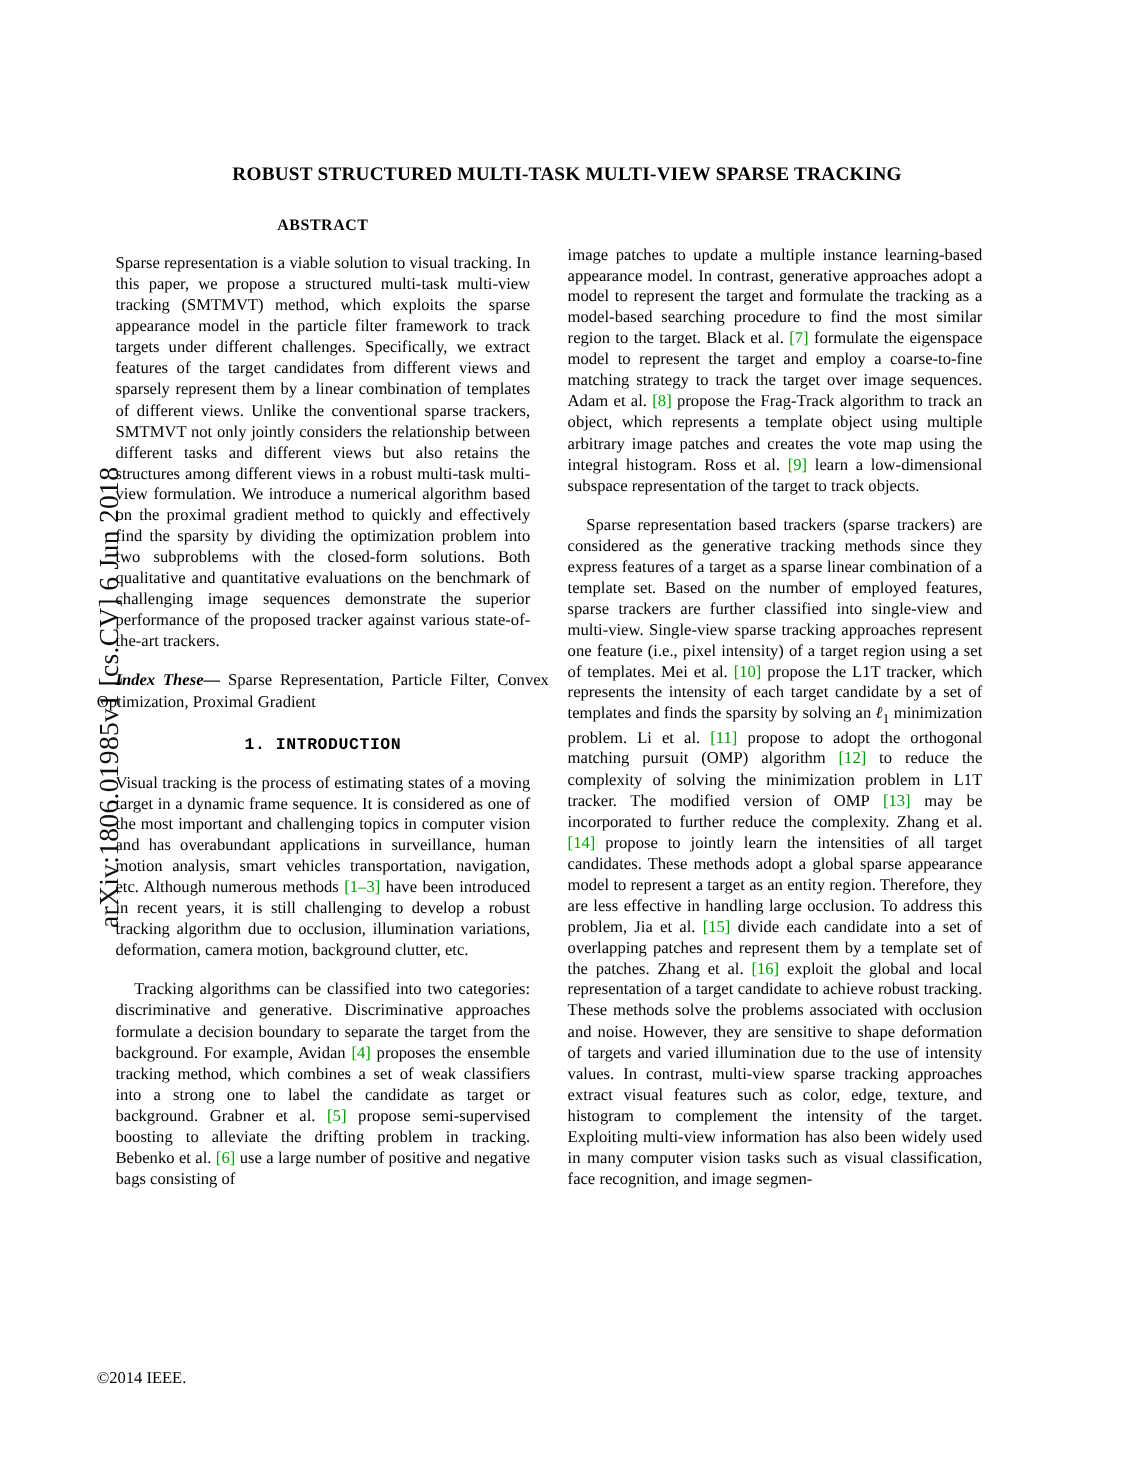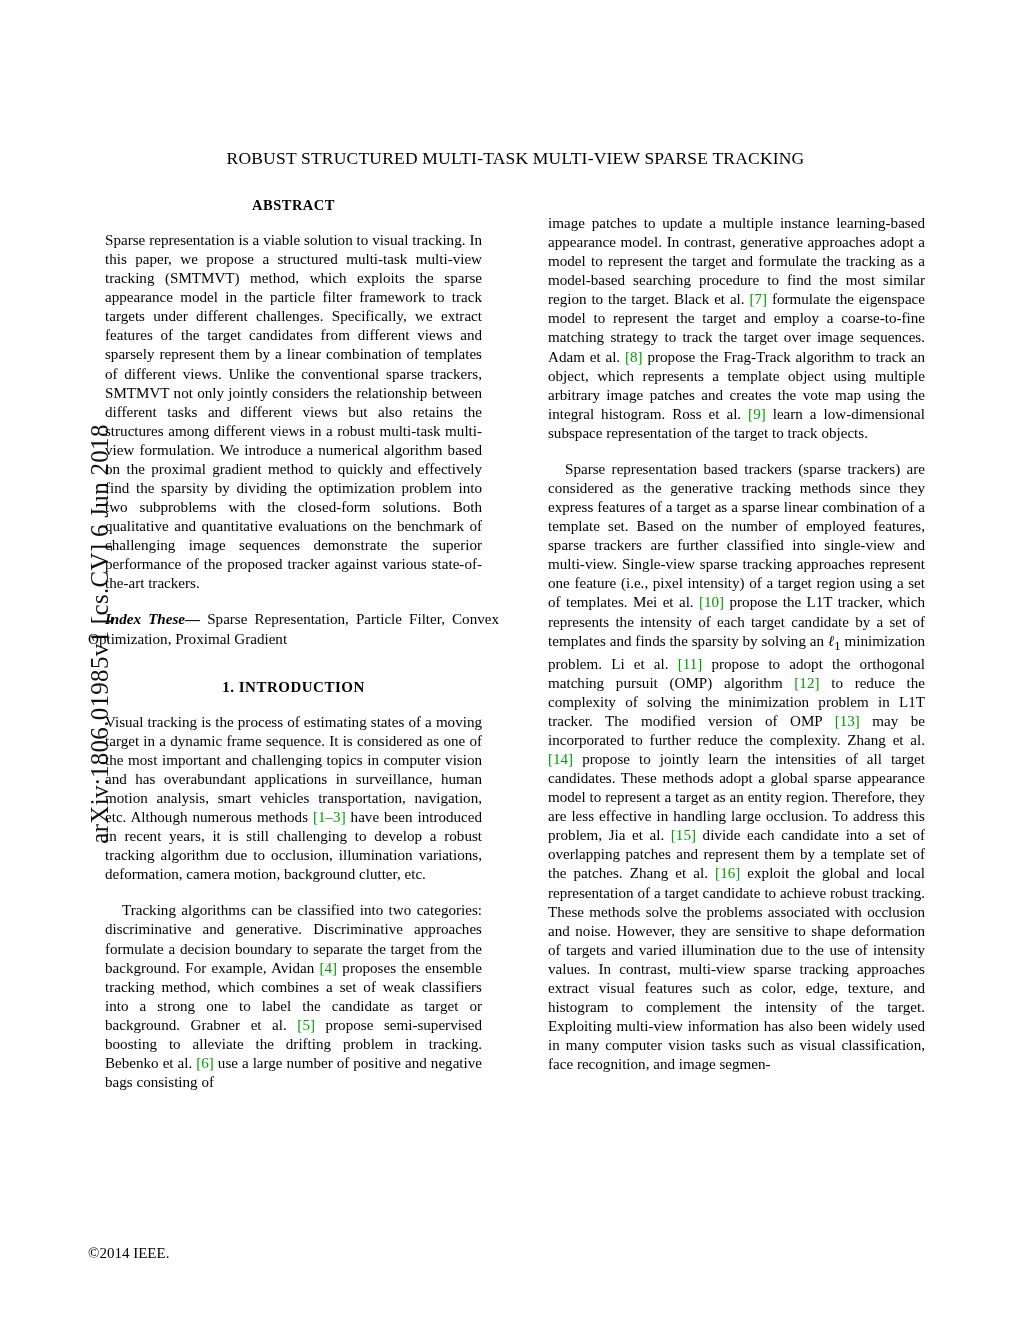--- a/index.html
+++ b/index.html
@@ -38,21 +38,21 @@
 
   #content {
     position: absolute;
     left: 88px;
     top: 148px;
     width: 855px;
   }
 
   .paper-title {
     text-align: center;
-    font-weight: normal;
+    font-weight: bold;
     font-size: 17.5px;
     letter-spacing: 0.2px;
     margin: 0 0 28px 0;
   }
   .authors {
     text-align: center;
     font-style: italic;
     font-size: 16.5px;
     margin: 0 0 28px 0;
   }
@@ -61,38 +61,38 @@
     font-size: 17px;
     line-height: 1.45;
     margin: 0 0 38px 0;
   }
   .affil .email {
     font-size: 16px;
   }
 
   .columns {
     display: flex;
-    gap: 32px;
-    align-items: flex-start;
+    align-items: flex-end;
   }
   .col {
     width: 411px;
   }
 
   .sec-head {
     text-align: center;
     font-weight: bold;
     font-size: 14.5px;
     letter-spacing: 0.5px;
     margin: 0 0 9px 0;
   }
   .sec-head.num {
-    margin-top: 30px;
+    margin-top: 20px;
     margin-bottom: 10px;
     font-size: 15px;
+    font-family: Liberation Mono, monospace;
   }
 
   p.body {
     margin: 17px;
     font-size: 15.1px;
     line-height: 1.265;
     text-align: justify;
     text-justify: inter-word;
     hyphens: manual;
   }

